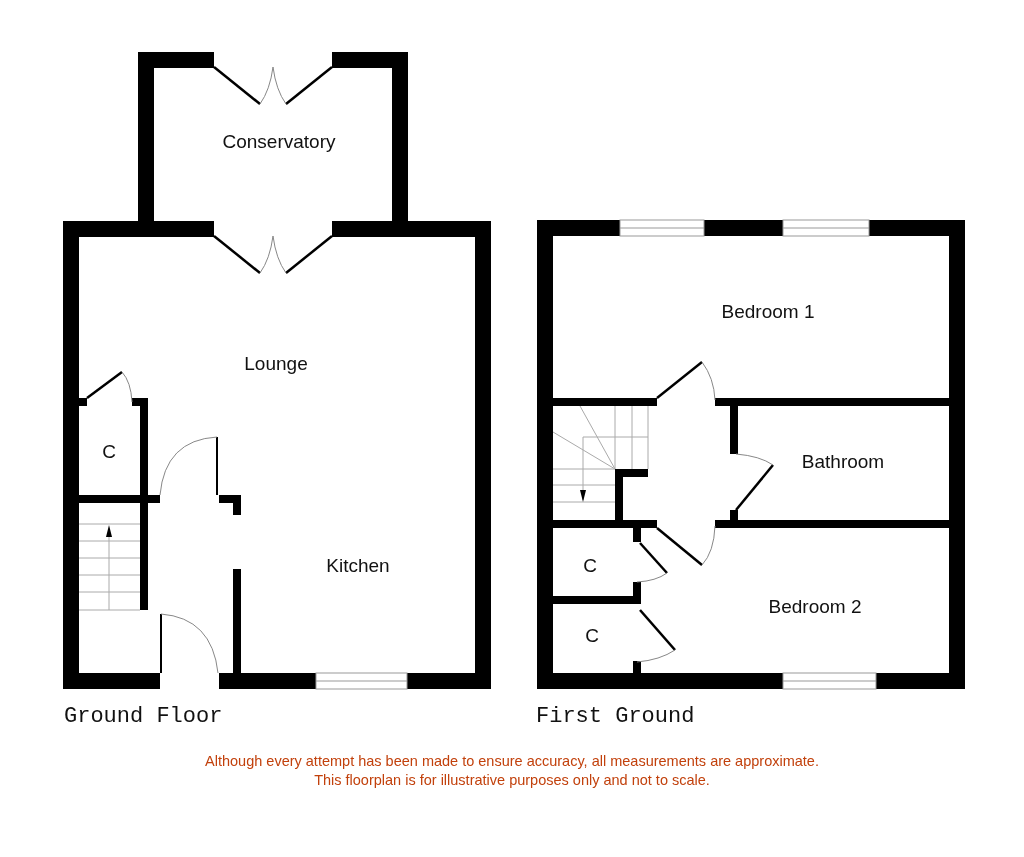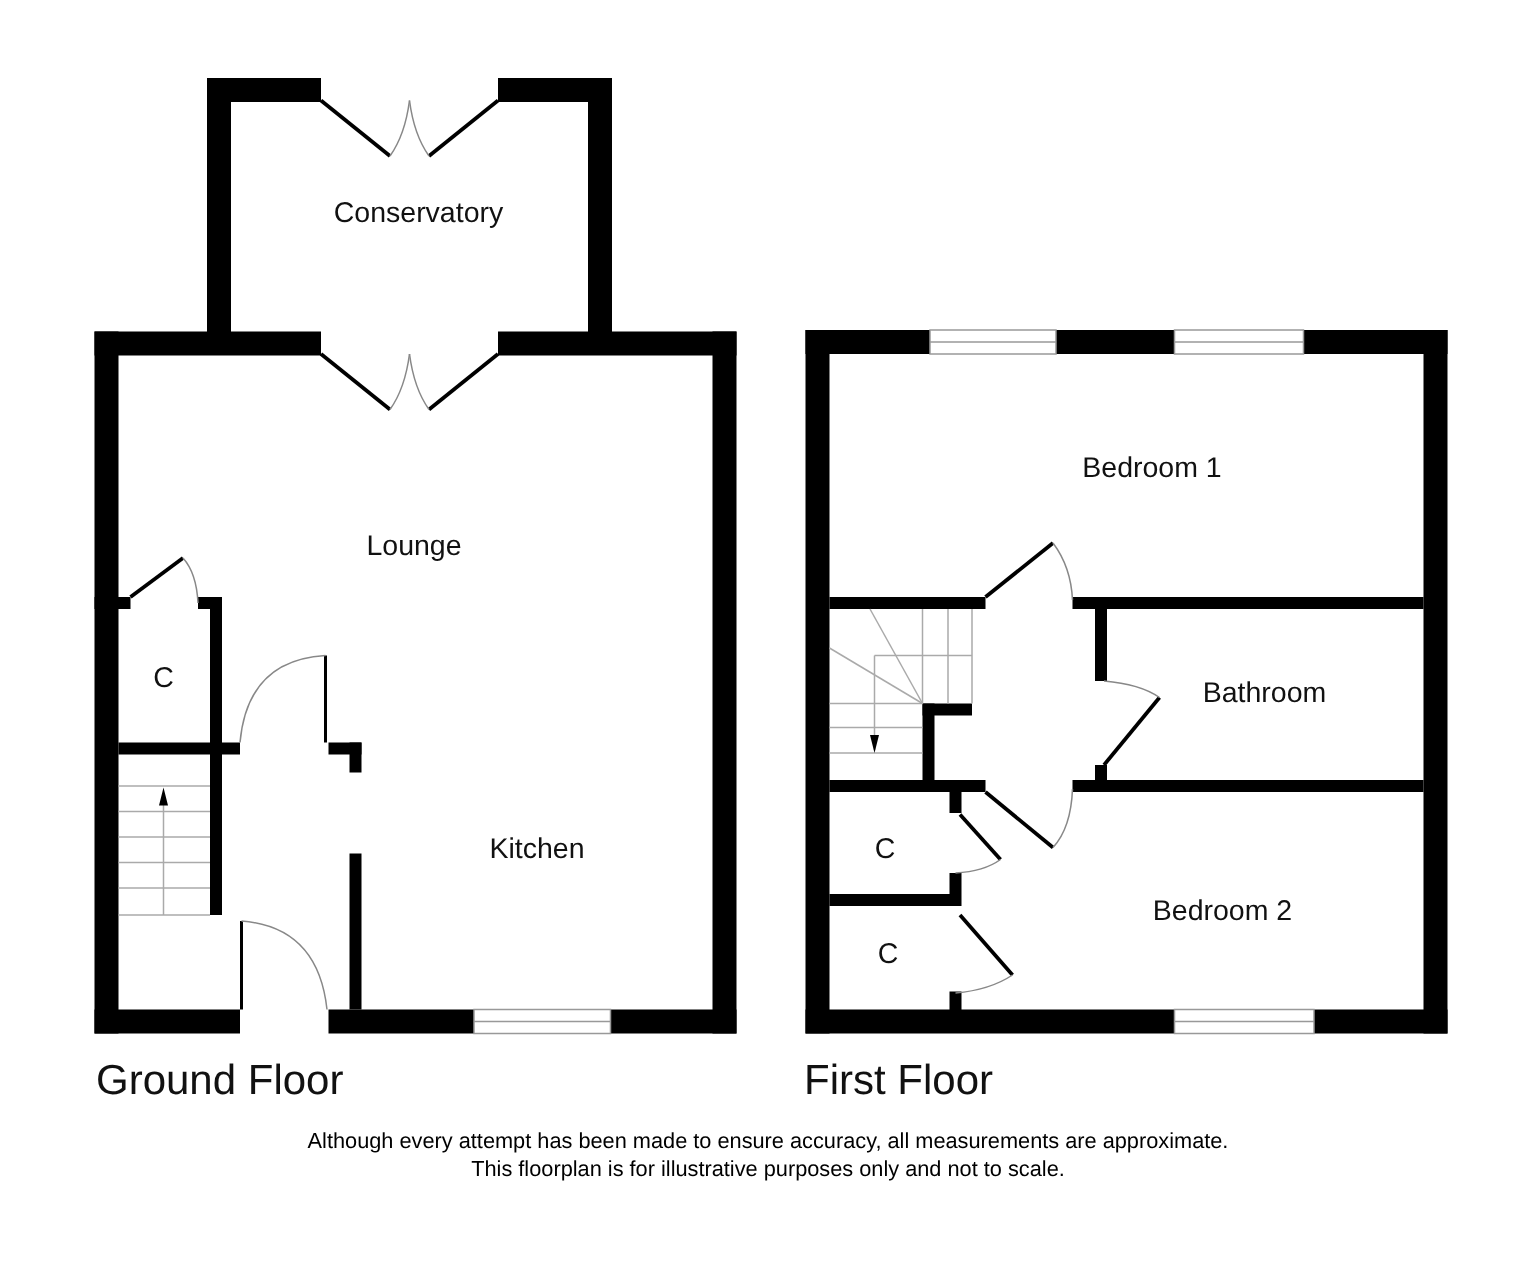--- a/index.html
+++ b/index.html
@@ -1,20 +1,20 @@
 <!DOCTYPE html>
 <html><head>
 <meta charset="utf-8">
 <style>
   html, body { margin:0; padding:0; background:#ffffff; }
   body { width:1024px; height:857px; position:relative; overflow:hidden; font-family:"Liberation Sans", sans-serif; }
   #plan { position:absolute; left:0; top:0; width:1024px; height:857px; }
   .lbl { font-family:"Liberation Sans", sans-serif; fill:#111; }
-  .floor-title { position:absolute; font-size:28px; color:#111; font-family:Liberation Sans, sans-serif; }
-  .disclaimer { position:absolute; left:0; width:1024px; top:752px; text-align:center; font-size:14.5px; line-height:19px; color:#000000; font-family:"Liberation Sans", sans-serif; }
+  .floor-title { position:absolute; font-size:22px; color:#111; font-family:Liberation Mono, monospace; }
+  .disclaimer { position:absolute; left:0; width:1024px; top:752px; text-align:center; font-size:14.5px; line-height:19px; color:#c2410c; font-family:"Liberation Sans", sans-serif; }
   .disclaimer div { white-space:nowrap; }
 </style>
 </head>
 <body>
 
 <svg id="plan" viewBox="0 0 1024 857" xmlns="http://www.w3.org/2000/svg">
 
   <g>
 
     <g fill="#000">
@@ -179,18 +179,18 @@
 
     <text class="lbl" x="768" y="318" font-size="19" text-anchor="middle">Bedroom 1</text>
     <text class="lbl" x="843" y="468" font-size="19" text-anchor="middle">Bathroom</text>
     <text class="lbl" x="815" y="613" font-size="19" text-anchor="middle">Bedroom 2</text>
     <text class="lbl" x="590" y="572" font-size="19" text-anchor="middle">C</text>
     <text class="lbl" x="592" y="642" font-size="19" text-anchor="middle">C</text>
   </g>
 </svg>
 
 <div class="floor-title" style="left:64px; top:704px;">Ground Floor</div>
-<div class="floor-title" style="left:536px; top:704px;">First Floor</div>
+<div class="floor-title" style="left:536px; top:704px;">First Ground</div>
 
 <div class="disclaimer">
   <div>Although every attempt has been made to ensure accuracy, all measurements are approximate.</div>
   <div>This floorplan is for illustrative purposes only and not to scale.</div>
 </div>
 
 </body></html>

